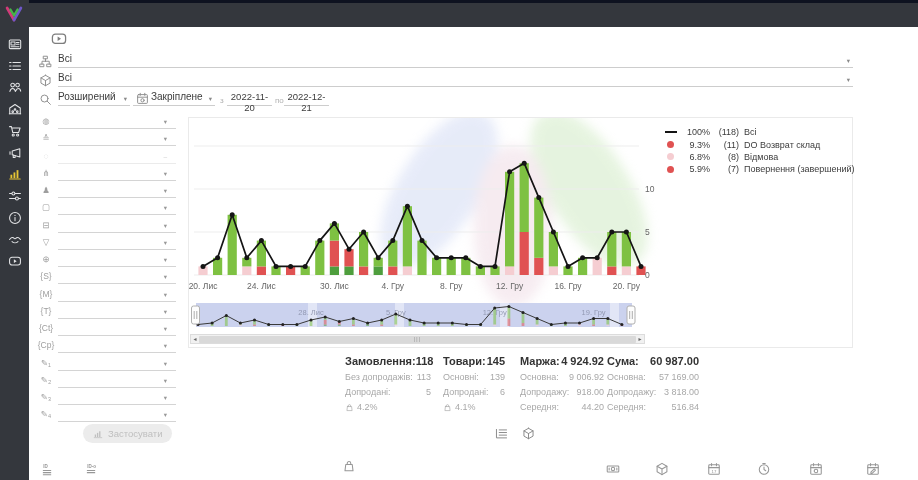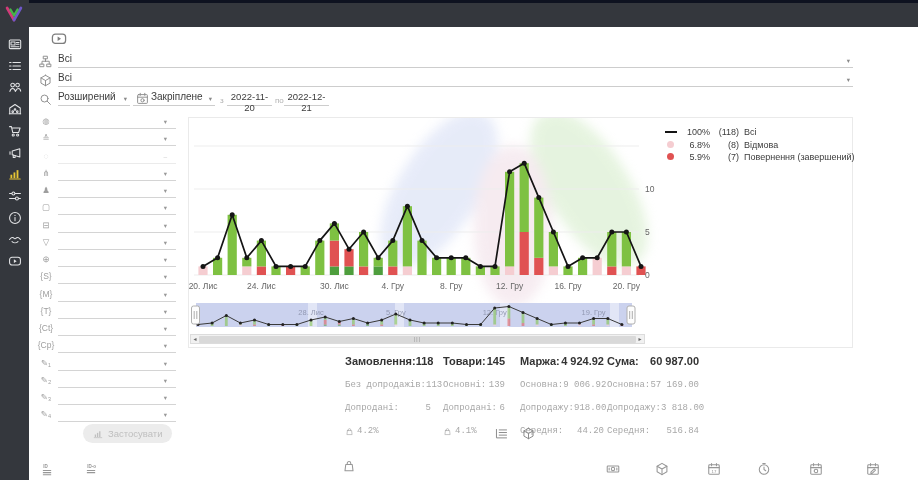--- a/index.html
+++ b/index.html
@@ -57,22 +57,22 @@
   .scroll{position:absolute;left:190px;top:334px;width:455px;height:10px;background:#f1f1f1;
        border:1px solid #dcdcdc;box-sizing:border-box;display:flex;align-items:center;z-index:6;}
   .sb-arrow{font-size:6px;color:#666;width:8px;text-align:center;line-height:8px;cursor:pointer;}
   .sb-thumb{flex:1;height:7px;background:#d9d9d9;border-radius:1px;display:flex;align-items:center;
        justify-content:center;cursor:grab;}
   .sb-grip{font-size:5px;color:#8d8d8d;letter-spacing:1px;line-height:5px;}
   
   .stat-col{position:absolute;top:355px;}
   .stat-title{display:flex;justify-content:space-between;font-size:11px;font-weight:700;color:#333;
        margin-bottom:5px;white-space:nowrap;}
-  .stat-row{display:flex;justify-content:space-between;font-size:9px;color:#a8a8a8;margin-top:13px;
-       white-space:nowrap;font-family:Liberation Mono, monospace;}
+  .stat-row{display:flex;justify-content:space-between;font-size:9px;color:#a8a8a8;margin-top:5px;
+       white-space:nowrap;}
   .stat-row.pct{justify-content:flex-start;gap:3px;align-items:center;}
   .mini-ic{width:9px;height:9px;display:inline-block;color:#a8a8a8;}
   .toggle-ic{position:absolute;top:427px;width:13px;height:13px;color:#8a8a8a;cursor:pointer;}
   .foot-ic{position:absolute;width:14px;height:14px;color:#979797;cursor:pointer;}
 </style>
 </head>
 <body>
 
 <div class="app">
   <div class="topbar"></div>
@@ -411,20 +411,28 @@
   </div>
 
   <div id="legend">
       <div class="lg-row">
         <span class="lg-marker">
           <span class="lg-dash"></span>
         </span>
         <span class="lg-pct">100%</span>
         <span class="lg-count">(118)</span>
         <span class="lg-label">Всі</span>
+      </div>
+      <div class="lg-row">
+        <span class="lg-marker">
+          <span class="lg-dot" style="background: rgb(224, 82, 82);"></span>
+        </span>
+        <span class="lg-pct">9.3%</span>
+        <span class="lg-count">(11)</span>
+        <span class="lg-label">DO Возврат склад</span>
       </div>
       <div class="lg-row">
         <span class="lg-marker">
           <span class="lg-dot" style="background: rgb(245, 205, 209);"></span>
         </span>
         <span class="lg-pct">6.8%</span>
         <span class="lg-count">(8)</span>
         <span class="lg-label">Відмова</span>
       </div>
       <div class="lg-row">

